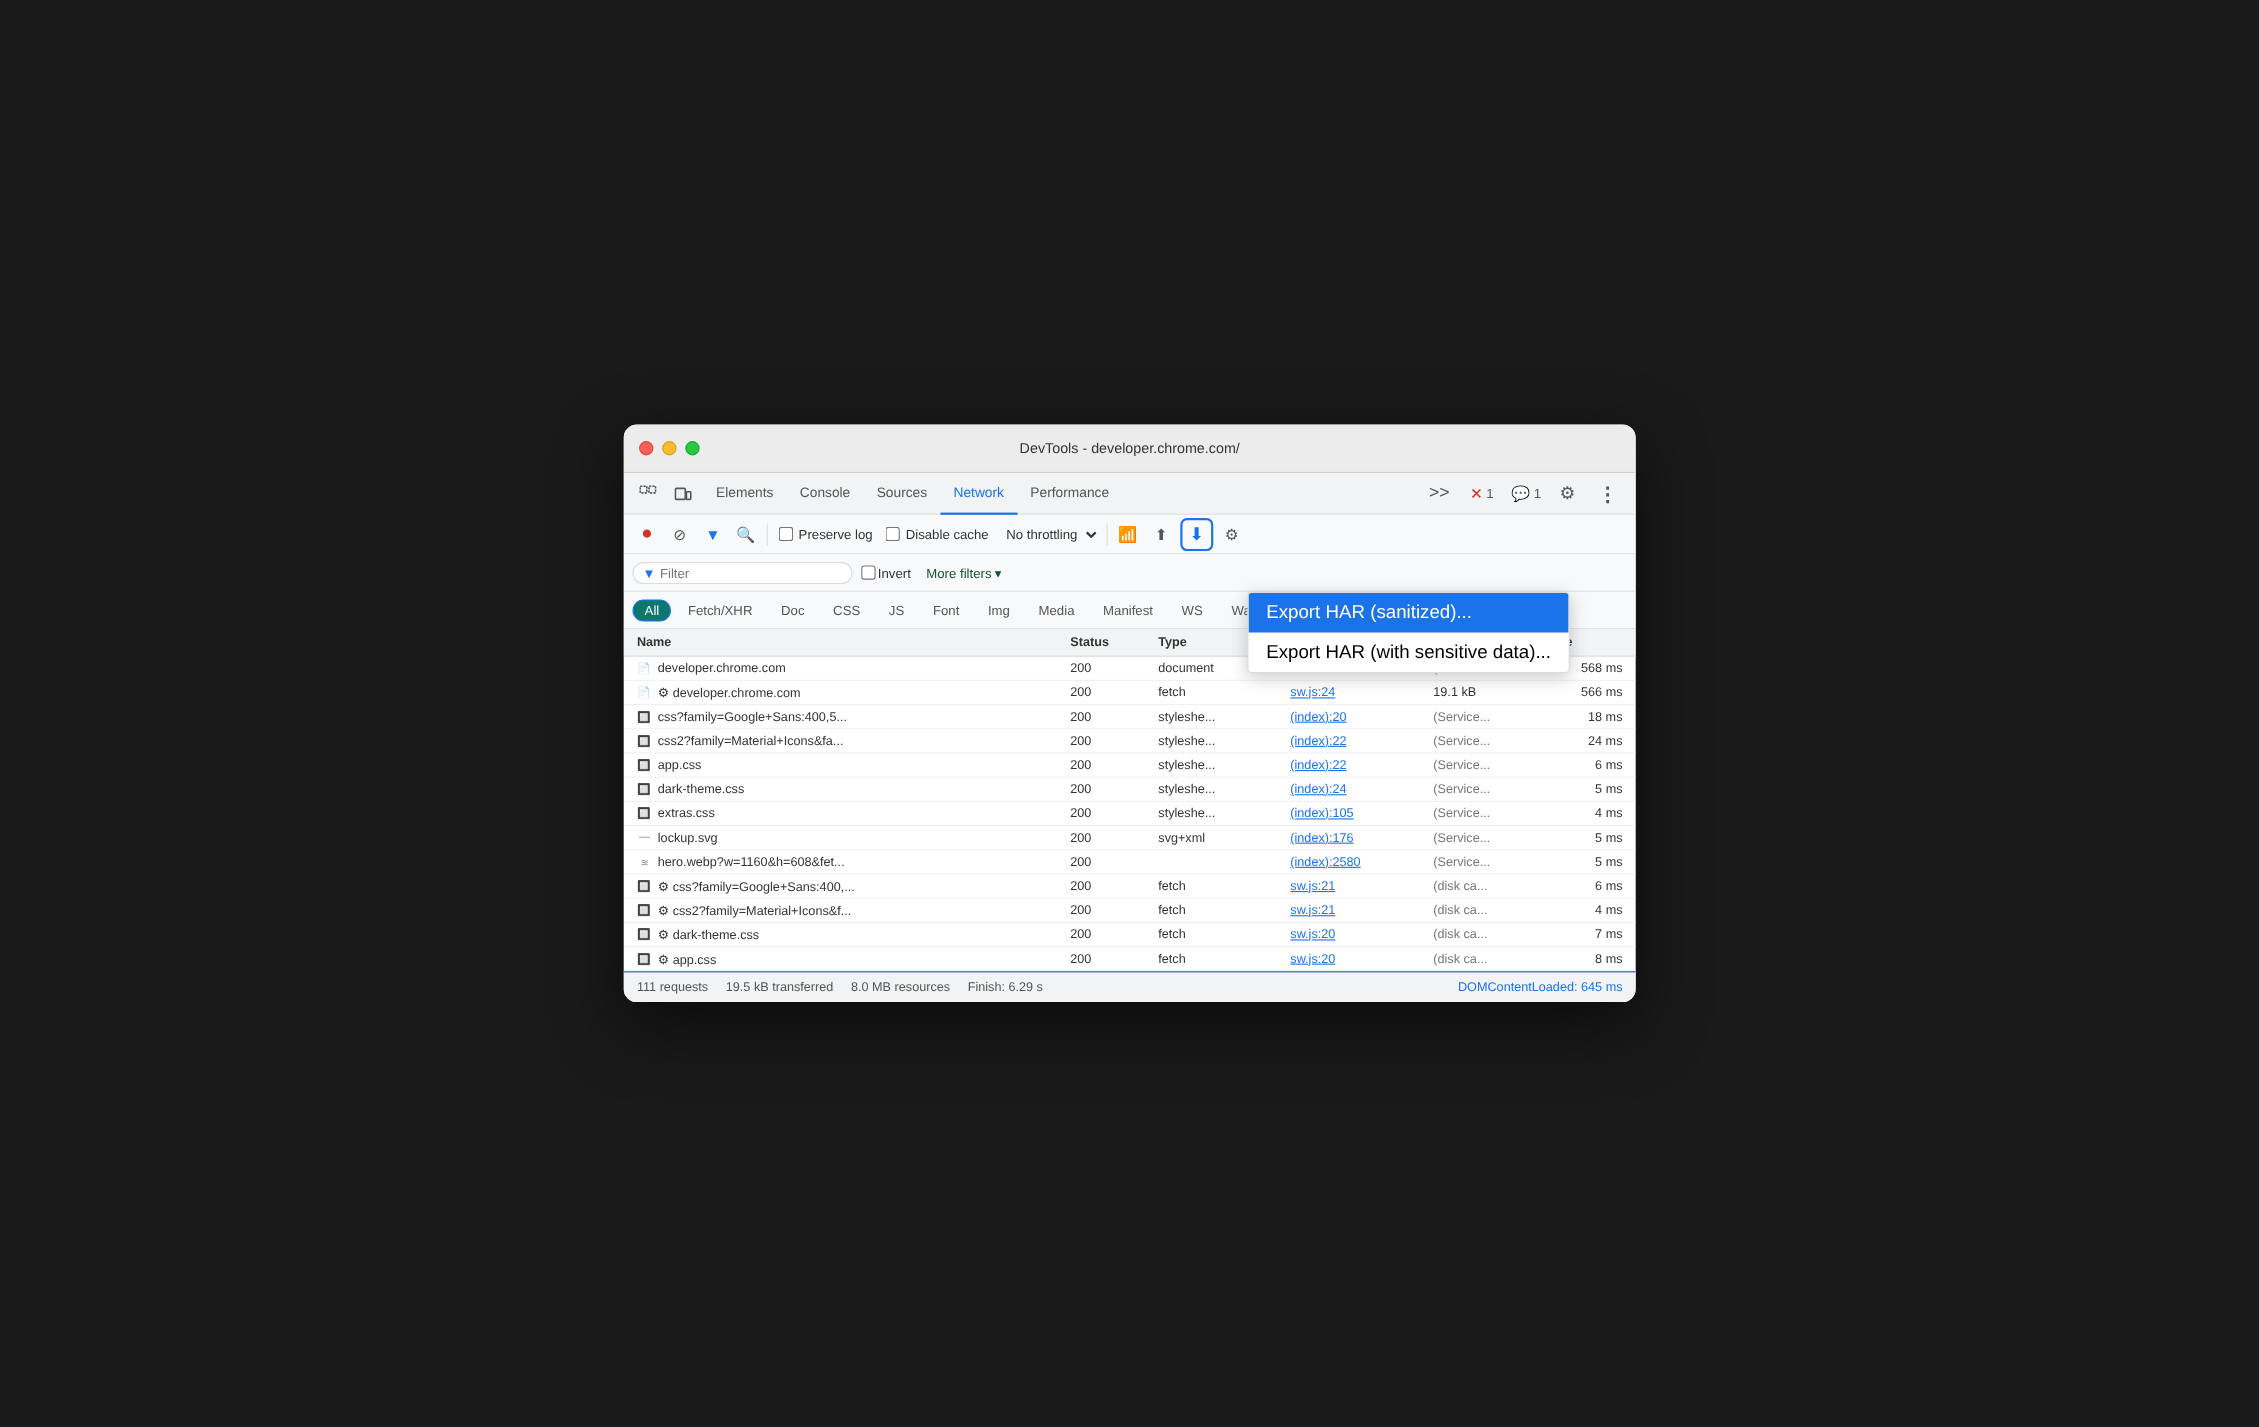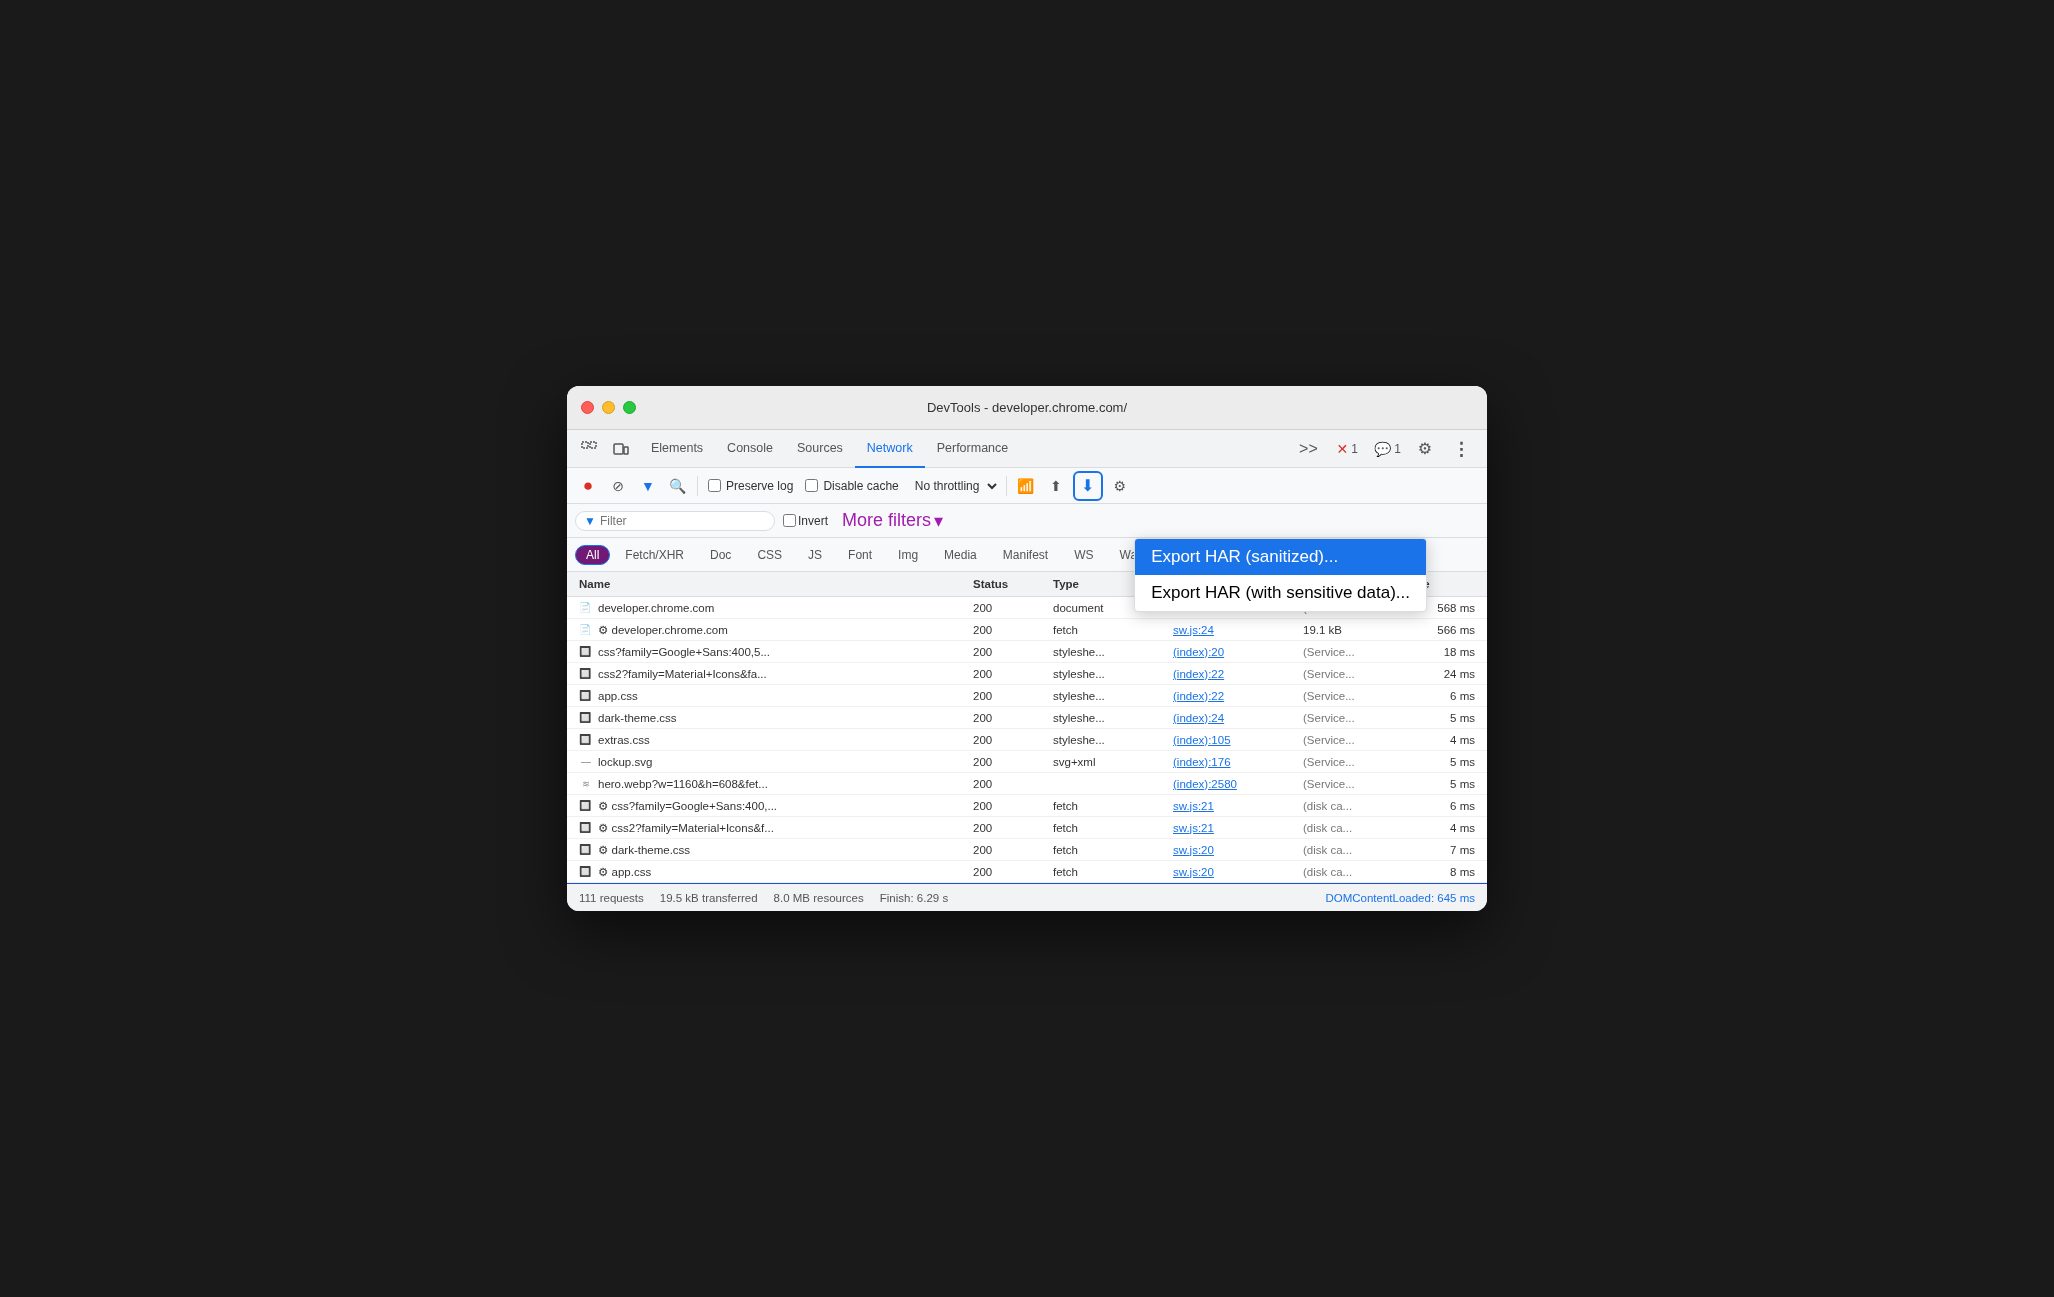--- a/index.html
+++ b/index.html
@@ -182,26 +182,26 @@
     .invert-label {
       display: flex;
       align-items: center;
       gap: 2px;
       font-size: 12px;
       color: #333;
       cursor: pointer;
     }
     .more-filters-btn {
       display: flex;
-      align-items: center;
+      align-items: flex-end;
       gap: 3px;
       border: none;
       background: transparent;
-      font-size: 18px;
-      color: #a21caf;
+      font-size: 12px;
+      color: #14532d;
       cursor: pointer;
       padding: 2px 6px;
       border-radius: 4px;
     }
     .type-bar {
       background: #f8f9fa;
       border-bottom: 1px solid #dadce0;
       display: flex;
       align-items: center;
       padding: 4px 8px;
@@ -211,21 +211,21 @@
     .type-btn {
       padding: 2px 10px;
       border: 1px solid transparent;
       background: transparent;
       border-radius: 10px;
       font-size: 12px;
       cursor: pointer;
       color: #555;
     }
     .type-btn.active {
-      background: #701a75;
+      background: #0f766e;
       color: white;
       border-color: #1a73e8;
     }
     .table-header {
       display: grid;
       grid-template-columns: 1fr 80px 120px 130px 100px 80px;
       padding: 4px 8px;
       border-bottom: 1px solid #dadce0;
       background: #f1f3f4;
     }

